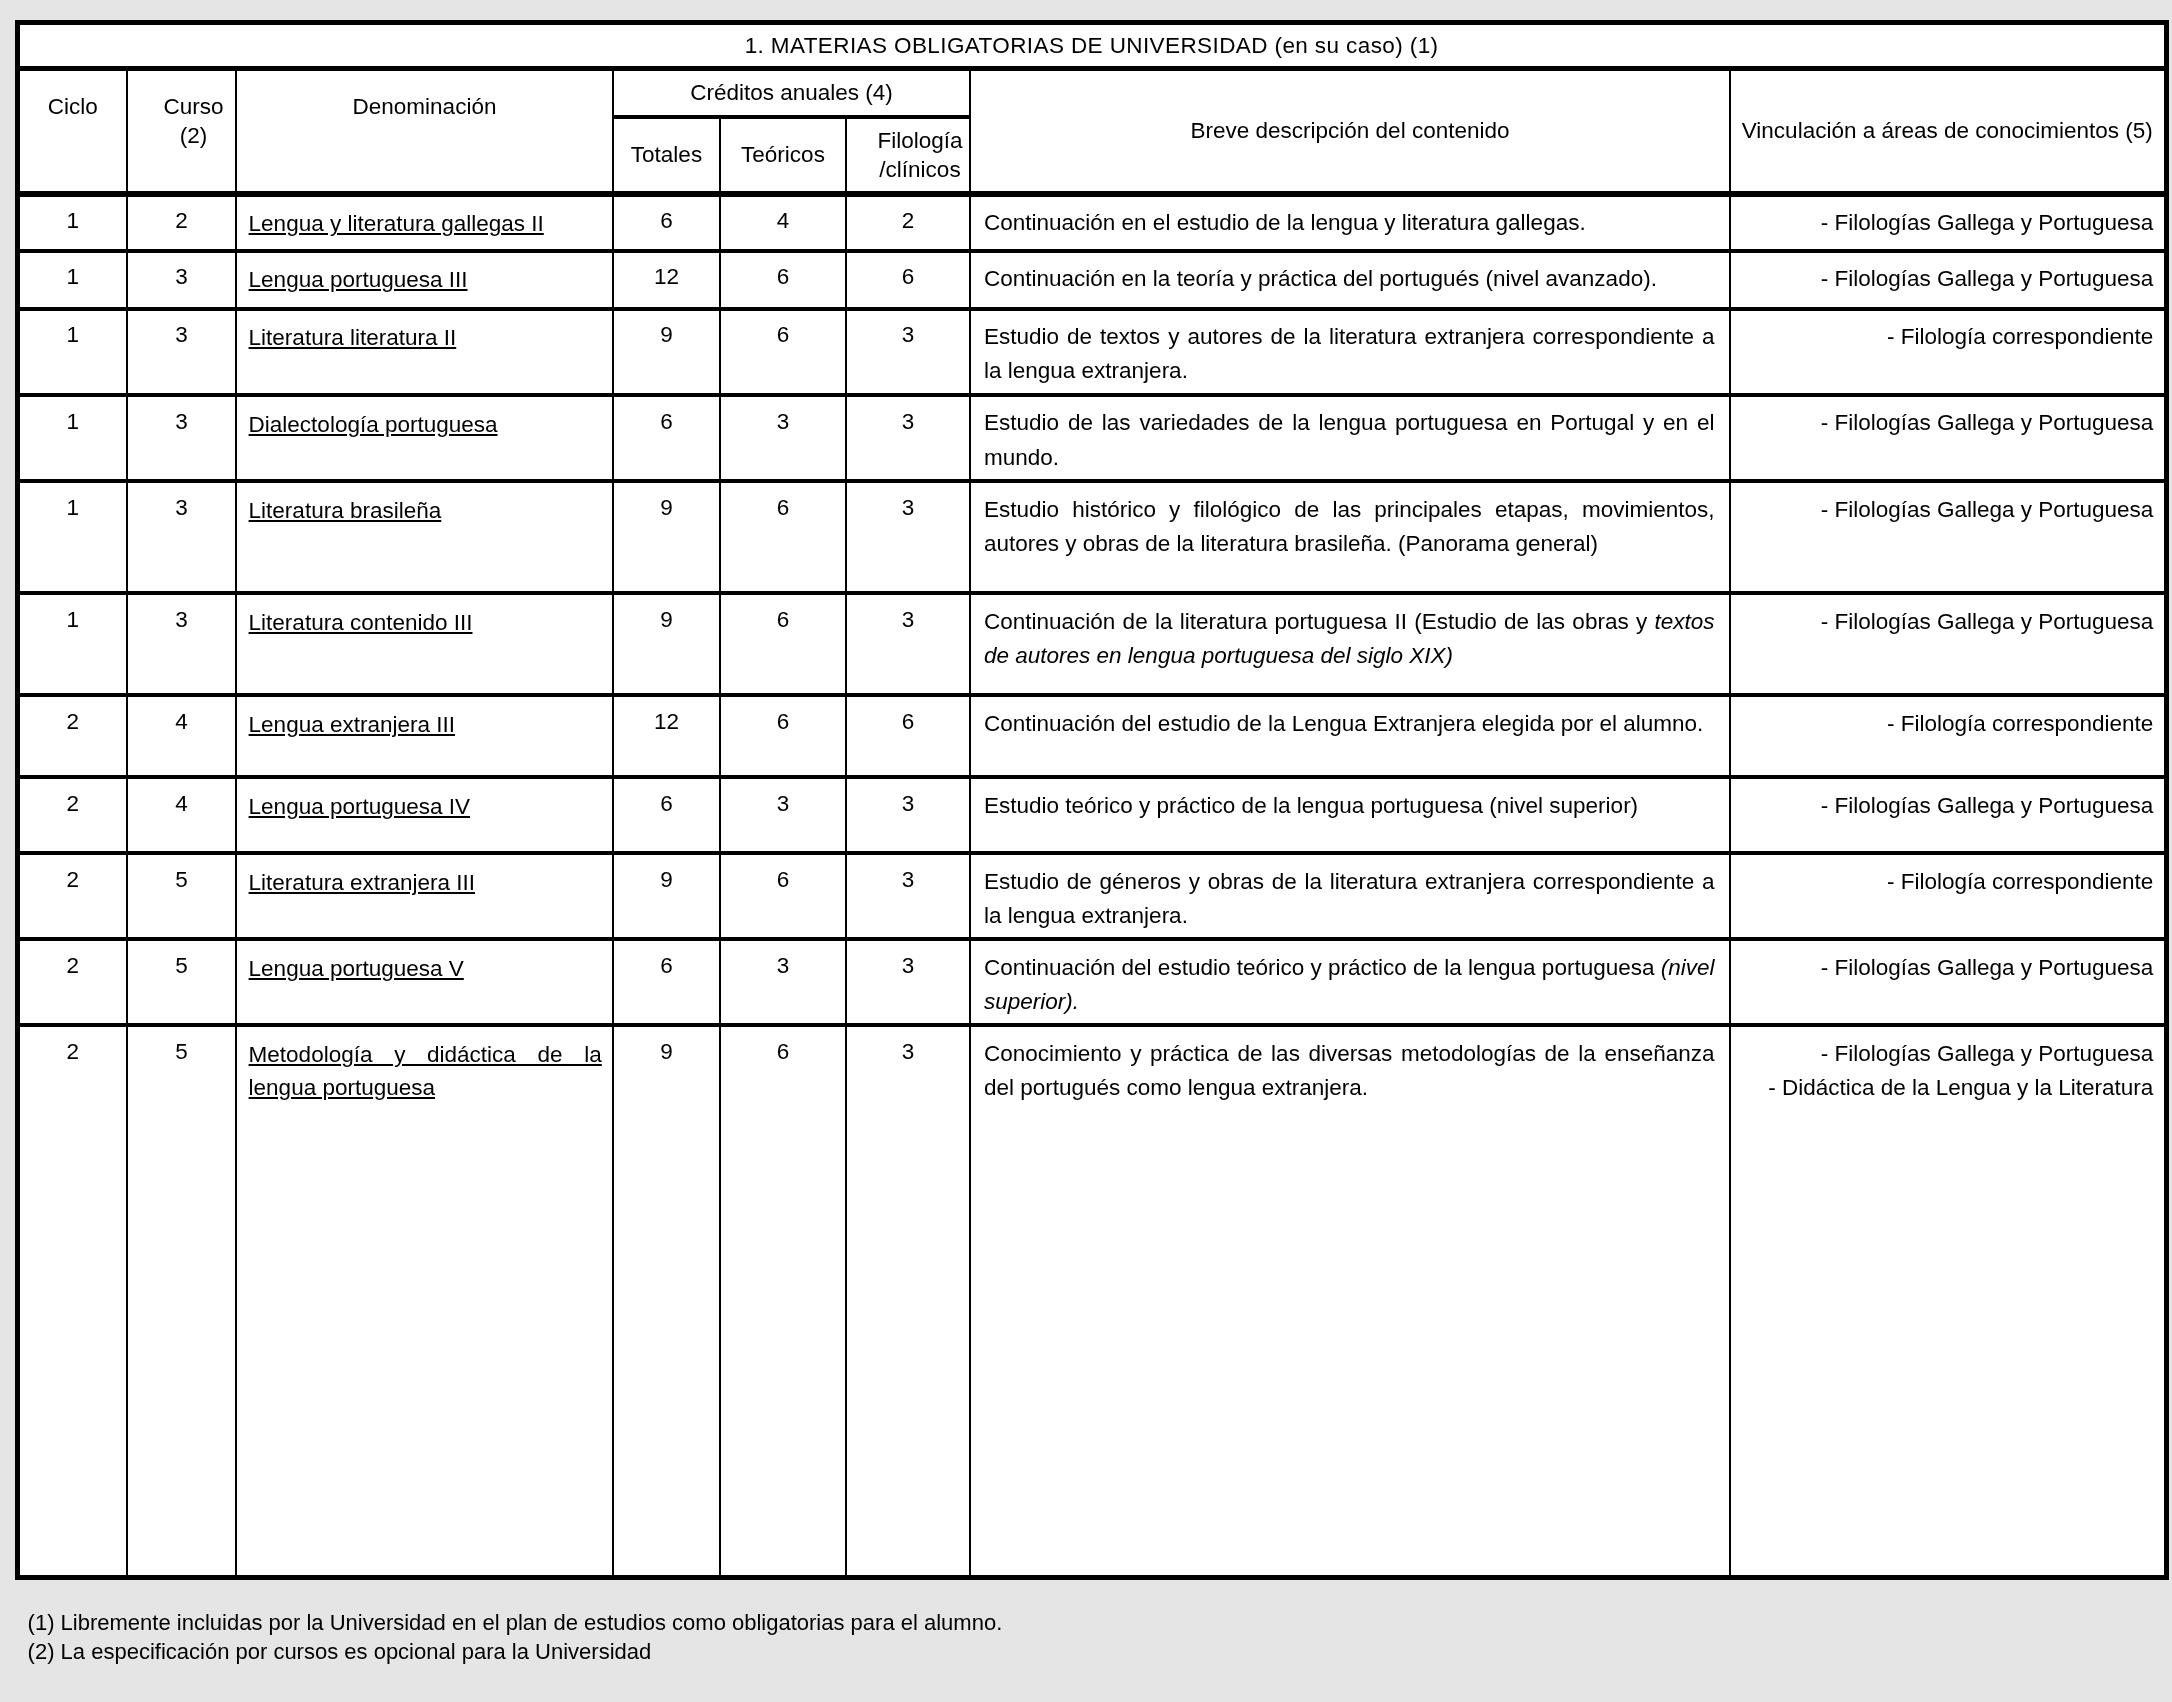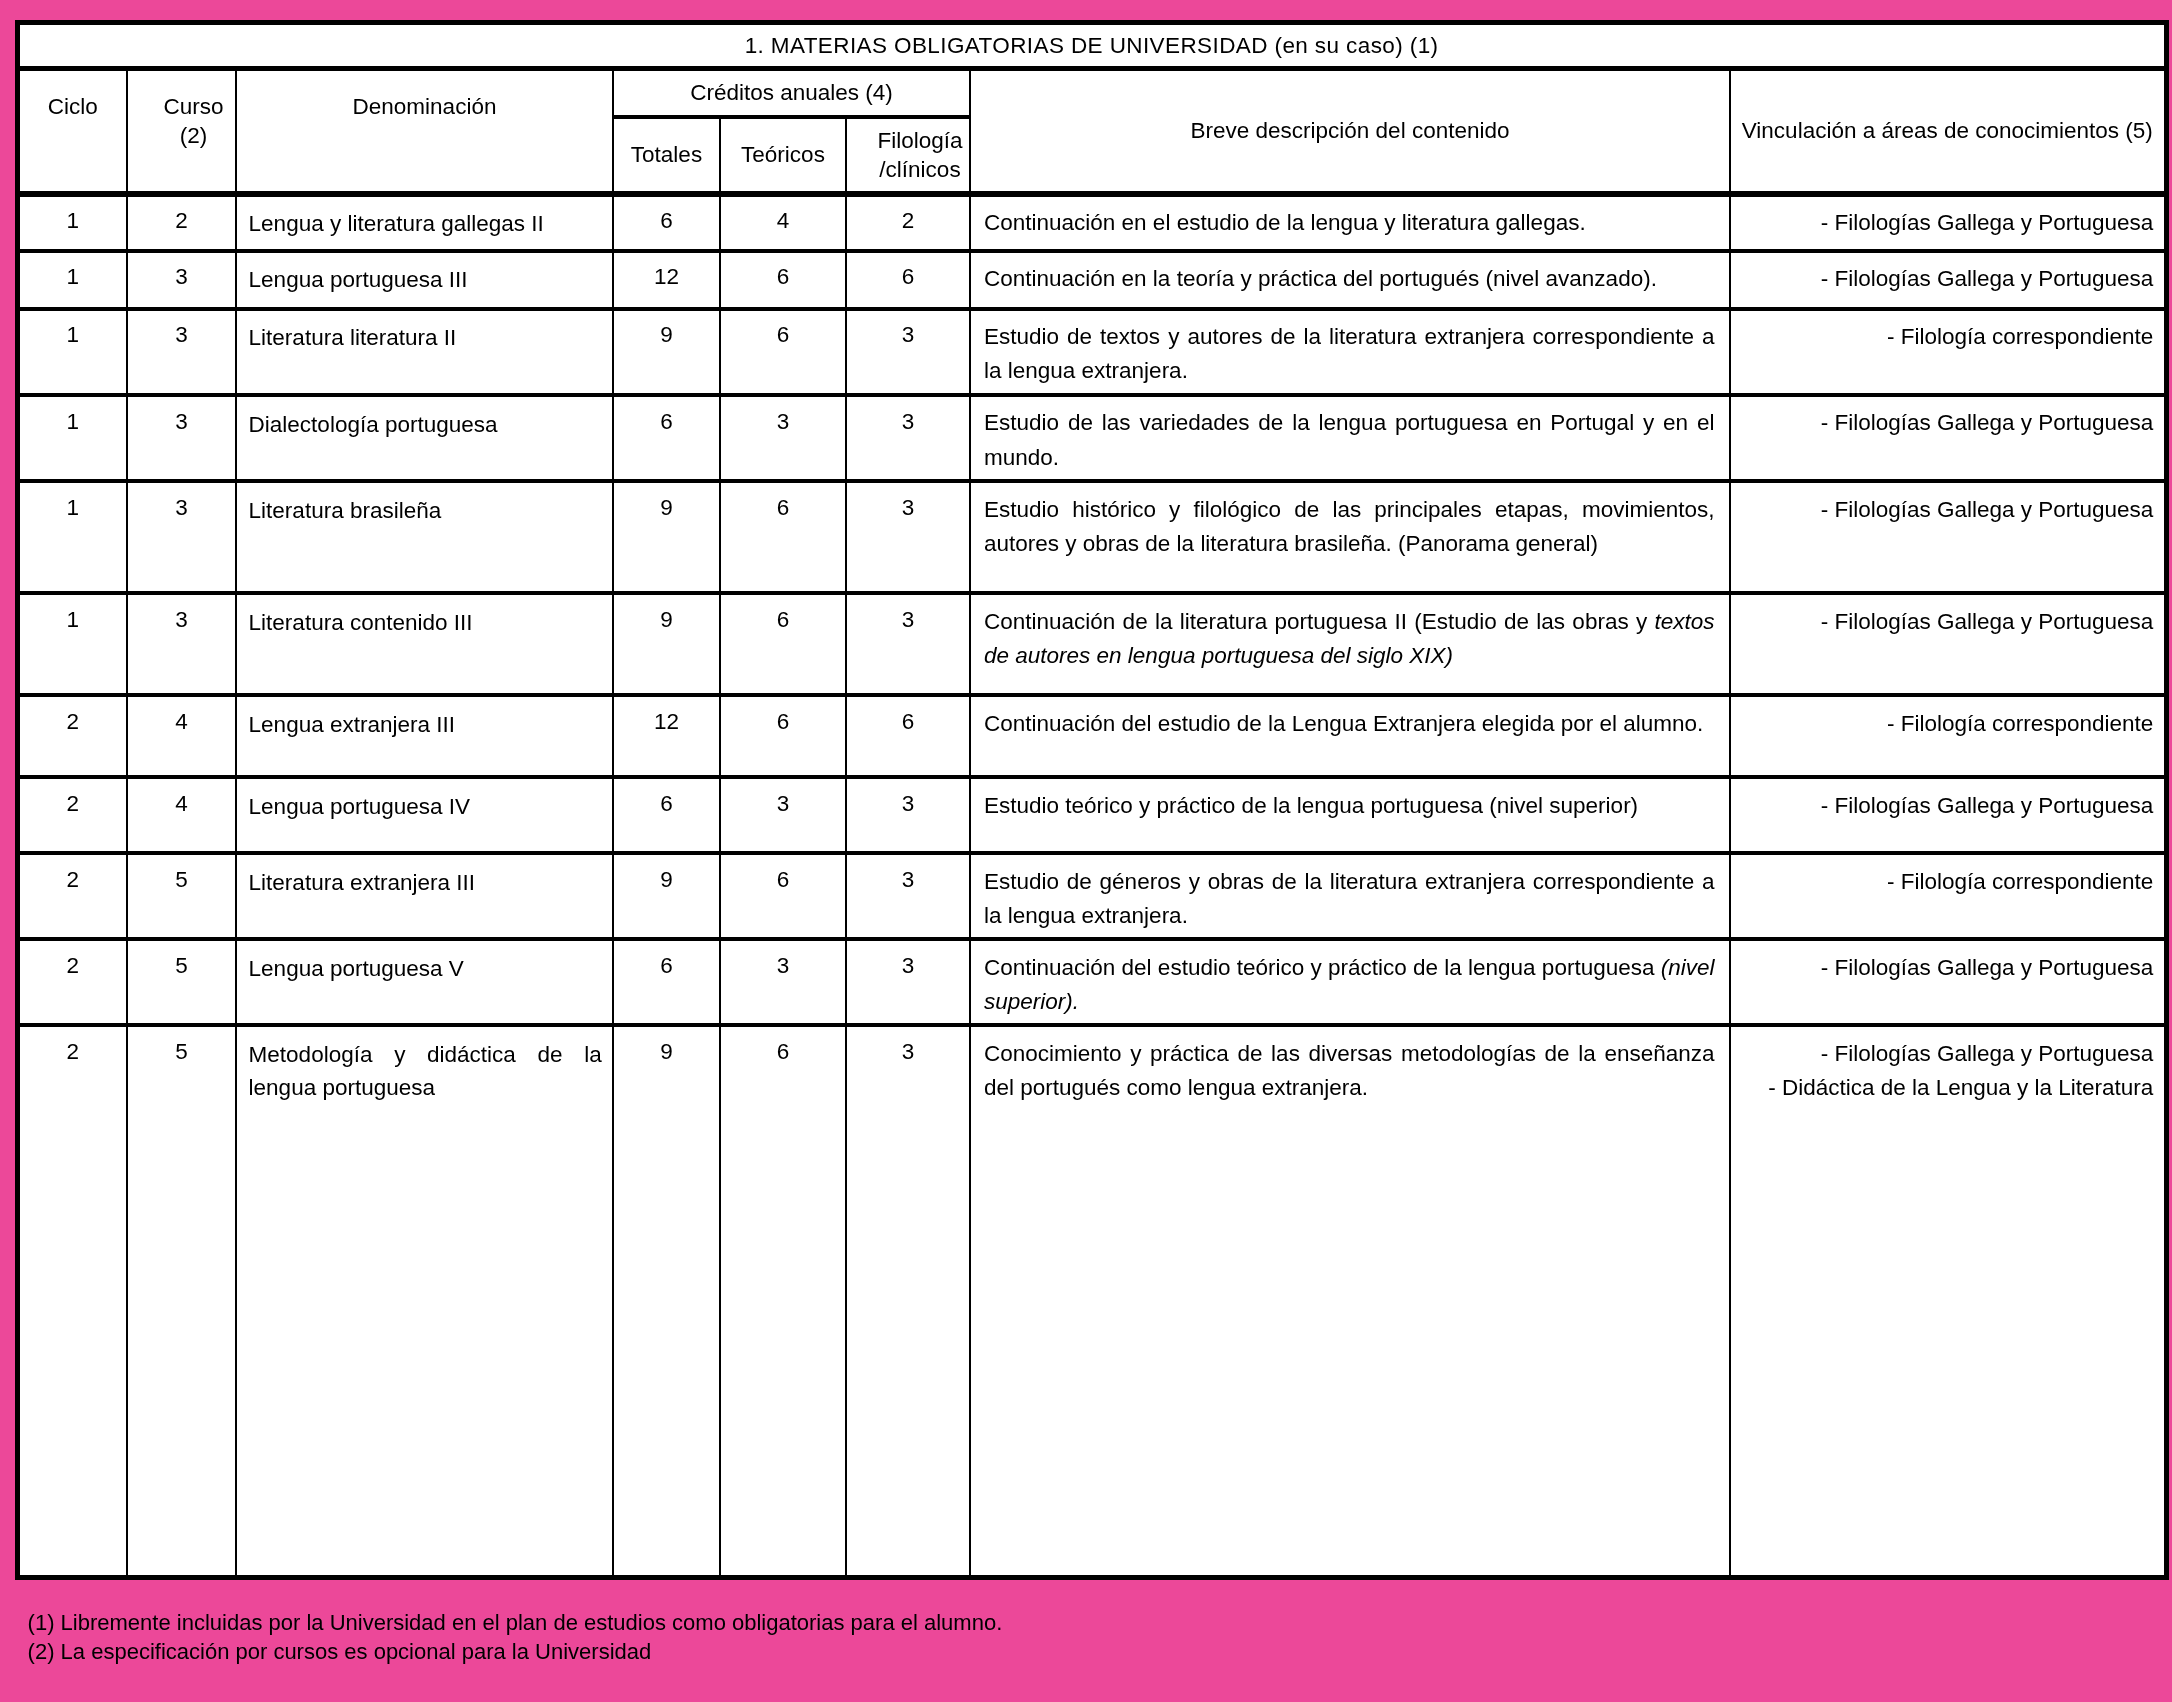--- a/index.html
+++ b/index.html
@@ -1,20 +1,20 @@
 <!DOCTYPE html>
 <html style="font-size:11.6px"><head>
 <meta charset="utf-8">
 <style>
   html, body { margin: 0; padding: 0; background: #ffffff; }
   .page {
     position: relative;
     width: 2172px;
     height: 1703px;
-    background: #ec4899;
+    background: #e5e5e5;
     font-family: "Liberation Sans", sans-serif;
     color: #000;
     overflow: hidden;
   }
   table.curr {
     position: absolute;
     left: 14.5px;
     top: 20.3px;
     width: 2148px;
     height: 1560px;
@@ -57,21 +57,21 @@
   tbody tr:nth-child(4)  { height: 80px; }
   tbody tr:nth-child(5)  { height: 112px; }
   tbody tr:nth-child(6)  { height: 102px; }
   tbody tr:nth-child(7)  { height: 82px; }
   tbody tr:nth-child(8)  { height: 76px; }
   tbody tr:nth-child(9)  { height: 78px; }
   tbody tr:nth-child(10) { height: 83px; }
   tbody tr:nth-child(11) { height: auto; }
   
   td.num   { text-align: center; padding-top: 11.6px; }
-  td.denom { text-align: justify; padding: 11.6px 10.2px 4.4px 11.6px; line-height: 1.45; }
+  td.denom { text-align: justify; padding: 11.6px 10.2px 4.4px 11.6px; line-height: 1.45; text-decoration: underline; }
   td.desc  { text-align: justify; padding: 9.4px 14.5px 4.4px 13px; line-height: 1.52; }
   td.desc i { font-style: italic; }
   td.vinc  { text-align: right; padding: 9.4px 10.2px 4.4px 10.2px; line-height: 1.5; }
   
   .footnotes {
     position: absolute;
     left: 27.6px;
     top: 1608px;
     font-size: 22px;
     line-height: 29px;

